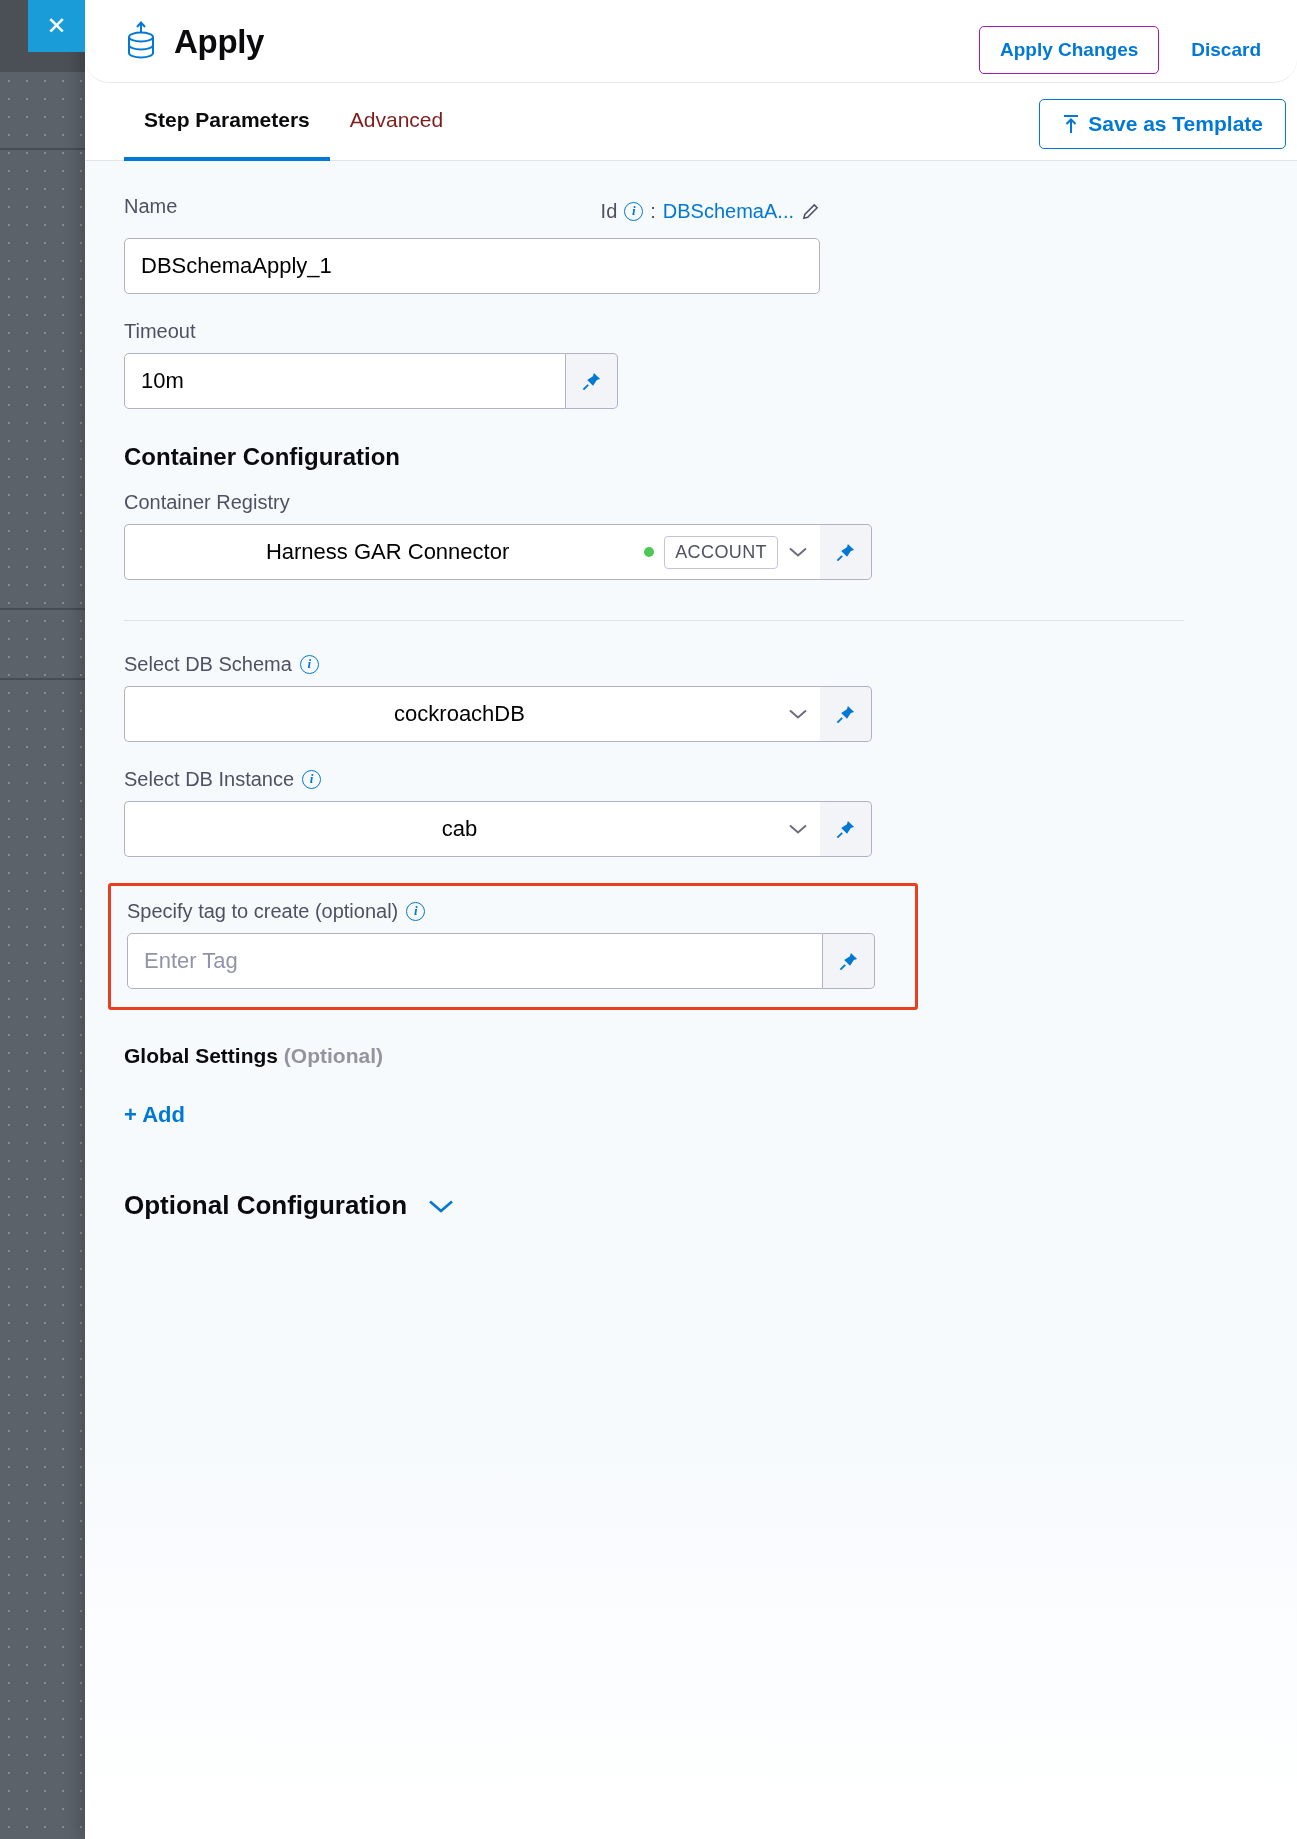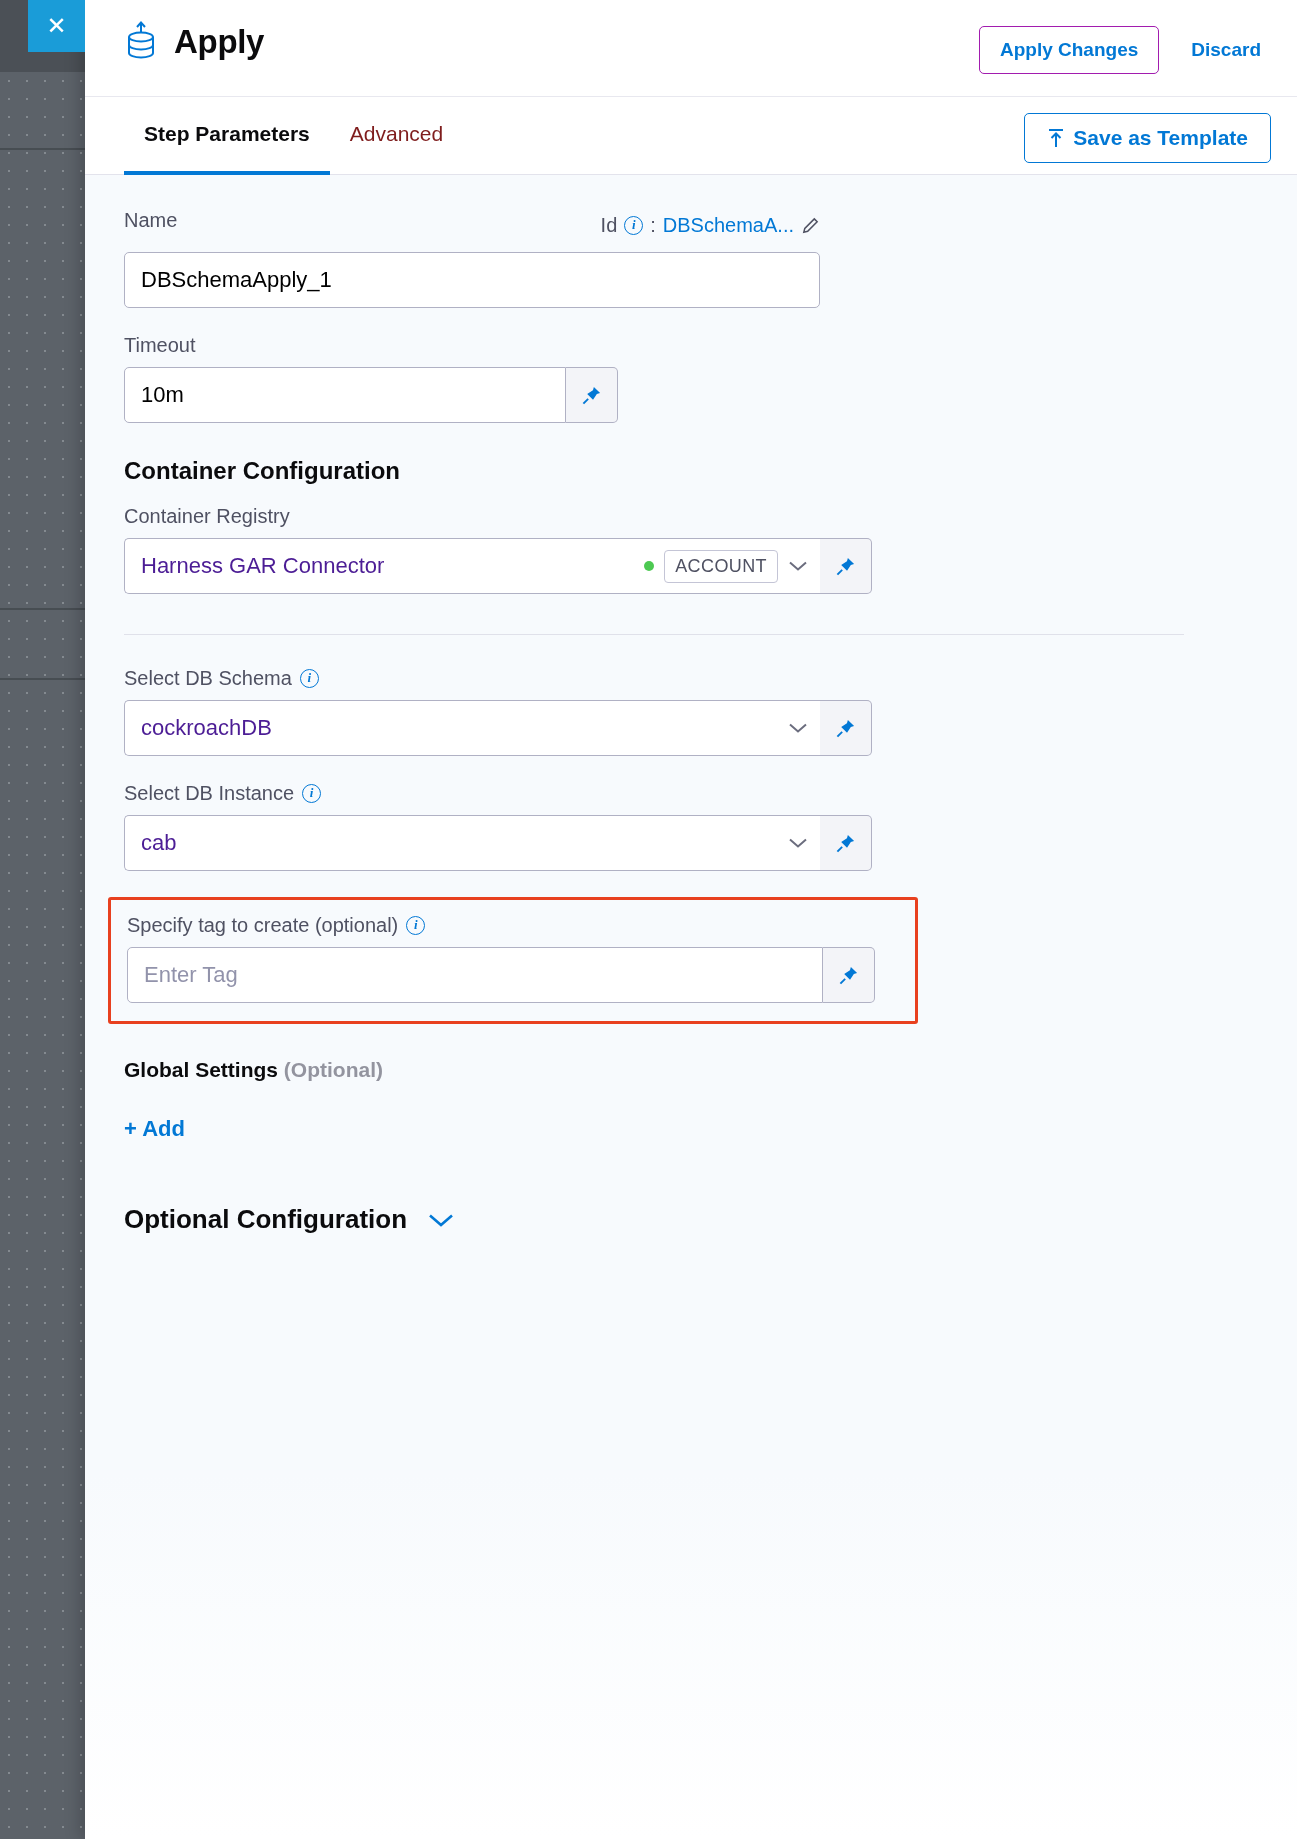--- a/index.html
+++ b/index.html
@@ -68,23 +68,24 @@
     left: 85px; top: 0;
     width: 1212px; height: 1839px;
     background: #ffffff;
     box-shadow: -6px 0 14px rgba(0,0,0,.18);
     overflow: hidden;
   }
 
   
   .drawer-header {
     position: relative;
-    height: 97px;
+    height: 83px;
     border-bottom: 1px solid #e8e8ef;
     background: #ffffff;
+    border-radius: 24px;
   }
   .title-wrap {
     position: absolute;
     left: 39px; top: 20px;
     display: flex; align-items: center; gap: 16px;
   }
   .db-icon { width: 34px; height: 44px; display:block; }
   .drawer-title {
     font-size: 33px;
     font-weight: bold;
@@ -138,21 +139,21 @@
     border-bottom: 4px solid transparent;
     white-space: nowrap;
   }
   .tab.active {
     font-weight: bold;
     color: #0b0b0d;
     border-bottom: 4px solid #0278d5;
   }
   .save-template {
     position: absolute;
-    right: 26px; top: 16px;
+    right: 11px; top: 16px;
     display: flex; align-items: center; gap: 8px;
     border: 1px solid #0278d5;
     color: #0278d5;
     background: #ffffff;
     font-size: 21px;
     font-weight: bold;
     padding: 12px 22px;
     border-radius: 5px;
     cursor: pointer;
   }
@@ -248,23 +249,23 @@
     border: 1px solid #b0b1c4;
     border-right: none;
     border-radius: 5px 0 0 5px;
     background: #ffffff;
     display: flex; align-items: center;
     padding: 0 12px 0 16px;
     gap: 10px;
     cursor: pointer;
   }
   .select .val {
-    font-size: 22px; color: #4c1d95;
+    font-size: 22px; color: #000000;
     flex: 1;
-    white-space: nowrap; overflow: hidden; text-overflow: ellipsis;
+    white-space: nowrap; overflow: hidden; text-overflow: ellipsis; text-align: center;
   }
   .dot-green {
     width: 10px; height: 10px; border-radius: 50%;
     background: #4dc952; flex: none;
   }
   .scope-chip {
     border: 1px solid #c4c5d6;
     border-radius: 4px;
     background: #ffffff;
     color: #4f5162;

